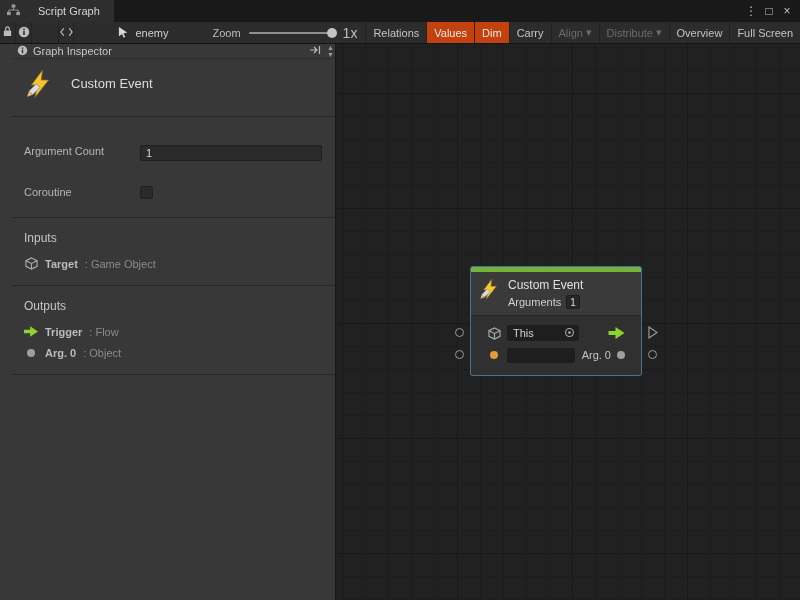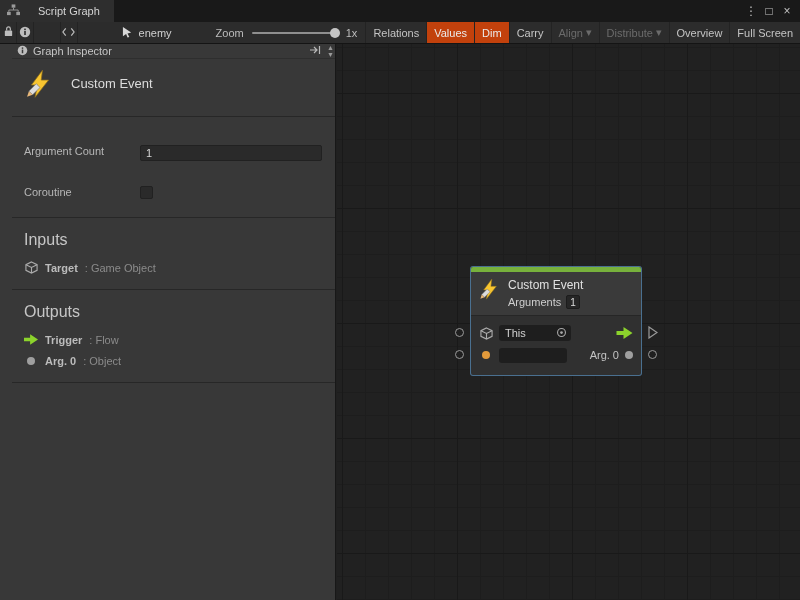--- a/index.html
+++ b/index.html
@@ -35,21 +35,21 @@
   .insp-header .spacer { flex:1; }
   .spinner { position:absolute; right:1px; top:0; display:flex; flex-direction:column; align-items:center; color:#9a9a9a; font-size:7px; line-height:7px; }
   .event-head { display:flex; align-items:flex-start; gap:16px; padding:10px 12px 13px 13px; border-bottom:1px solid #272727; }
   .event-title { margin-top:7px; font-size:13px; color:#dcdcdc; }
   .fields-block { padding:8px 0 10px; border-bottom:1px solid #272727; }
   .field-row { display:flex; align-items:flex-start; height:21px; padding:0 13px 0 12px;margin-top:20px; }
   .field-label { width:116px; color:#b6b6b6; }
   .text-field { flex:1; height:16px; background:#2a2a2a; border:1px solid #212121; border-radius:2px; color:#d8d8d8; font:11px "Liberation Sans",sans-serif; padding:0 5px; outline:none; }
   .checkbox { width:13px; height:13px; background:#2a2a2a; border:1px solid #212121; border-radius:2px; }
   .ports-block { padding:6px 0 11px; border-bottom:1px solid #272727; }
-  .section-heading { padding:7px 12px 8px; font-size:16px; color:#c6c6c6; }
+  .section-heading { padding:7px 12px 8px; font-size:12px; color:#c6c6c6; }
   .port-row { display:flex; align-items:center; gap:7px; height:21px; padding:0 12px; }
   .slot { width:14px; display:flex; justify-content:center; align-items:center; }
   .port-name { font-weight:bold; color:#bcbcbc; }
   .port-type { color:#8b8b8b; }
   .dot { width:8px; height:8px; border-radius:50%; display:inline-block; }
   .dot-orange { background:#e29a3b; }
   .dot-gray { background:#9f9f9f; }
 
   
   .graph { position:absolute; left:337px; top:0; right:0; bottom:0; background-color:#212121;
@@ -61,21 +61,21 @@
     background-size:115px 115px,115px 115px,23px 23px,23px 23px;
     background-position:5px 49px,5px 49px,5px 3px,5px 3px; }
 
   
   .node { position:absolute; left:134px; top:223px; width:170px; background:#303030; box-shadow:0 0 0 1px #4a7090; border-radius:2px; }
   .node-accent { height:5px; background:#77b13c; border-radius:2px 2px 0 0; }
   .node-header { display:flex; align-items:flex-start; gap:7px; height:44px; padding:5px 8px 0; background:#3a3a3a; border-bottom:1px solid #262626; }
   .node-title { font-size:12px; color:#e0e0e0; margin-top:1px; }
   .node-sub { display:flex; align-items:center; gap:5px; margin-top:3px; color:#cfcfcf; }
   .arg-badge { min-width:13px; height:14px; line-height:14px; padding:0 3px; text-align:center; background:#262626; border:1px solid #1c1c1c; border-radius:2px; color:#dddddd; font-size:10px; }
-  .node-body { padding:6px 0 9px; }
+  .node-body { padding:6px 8px 9px; }
   .node-row { display:flex; align-items:center; gap:6px; height:22px; padding:0 8px; }
   .this-dropdown { width:72px; height:16px; background:#1e1e1e; border-radius:3px; display:flex; align-items:center; justify-content:space-between; padding:0 4px 0 6px; color:#d2d2d2; }
   .node-input { width:68px; height:15px; background:#1e1e1e; border-radius:3px; }
   .arg0-label { margin-left:auto; color:#c4c4c4; }
   .flow-arrow { margin-left:auto; display:flex; align-items:center; }
 
   
   .ext { position:absolute; }
   .ext-circle { width:9px; height:9px; border:1px solid #9a9a9a; border-radius:50%; background:#1f1f1f; }
   .ext-left1 { left:-16px; top:61px; }
@@ -141,21 +141,21 @@
           </svg>
       </span>
       <span>enemy</span>
     </div>
 
     <div class="zoom-wrap">
       <span>Zoom</span>
       <span class="zoom-track">
         <span class="zoom-handle"></span>
       </span>
-      <span style="font-size:11px;">1x</span>
+      <span style="font-size:14px;">1x</span>
     </div>
 
     <div class="tb-right">
       <div class="tb-btn">
           <span>Relations</span>
         </div>
       <div class="tb-btn active">
           <span>Values</span>
         </div>
       <div class="tb-btn active">

